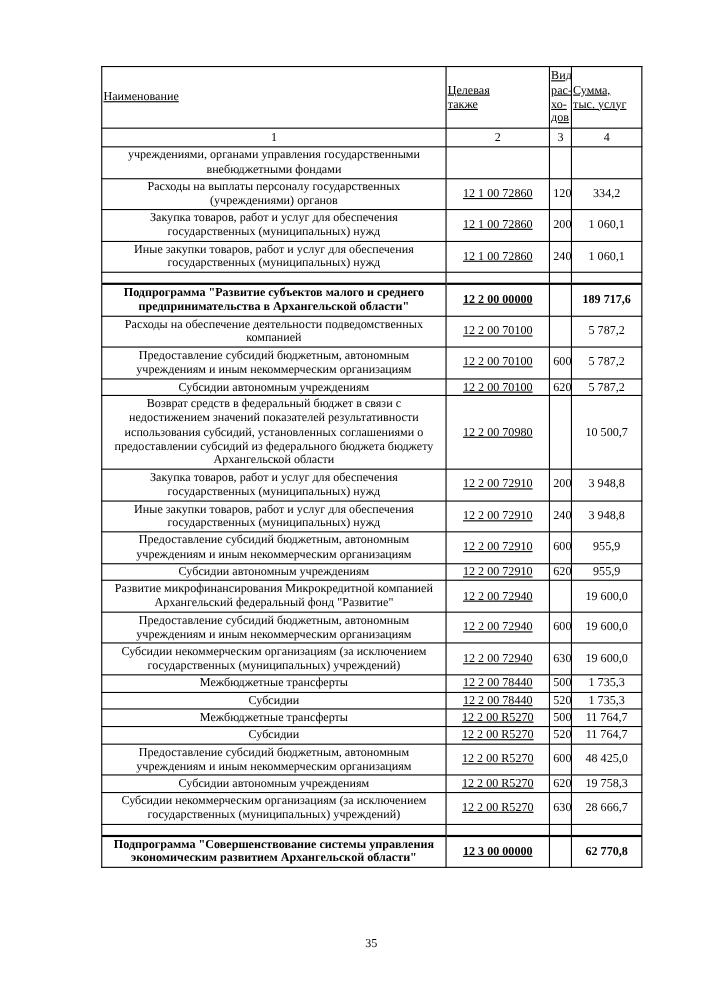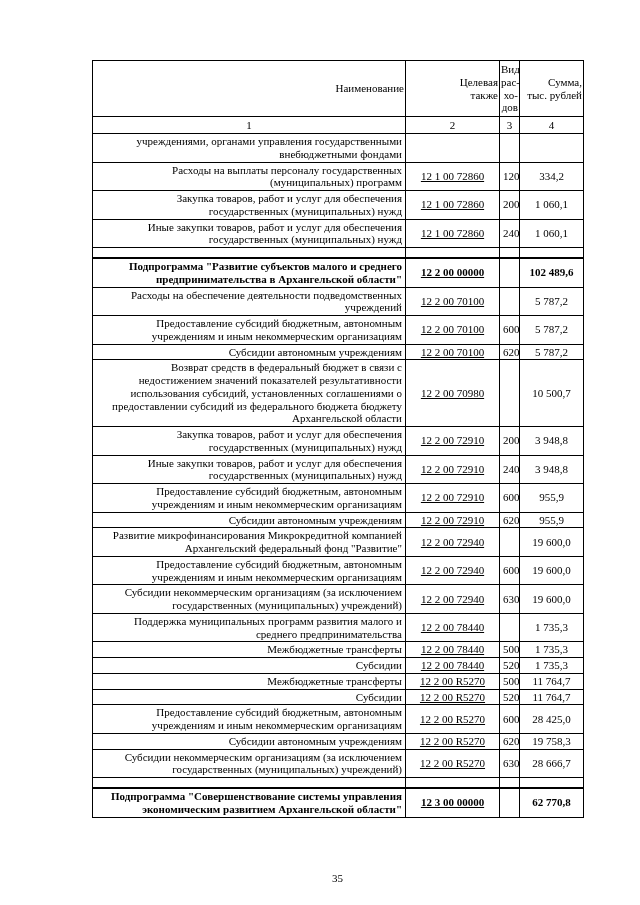--- a/index.html
+++ b/index.html
@@ -30,41 +30,42 @@
   .doc-table col.c-sum  { width: 64px; }
 
   .doc-table th, .doc-table td {
     border: 1px solid #000000;
     padding: 1px 3px;
     vertical-align: middle;
     overflow: hidden;
   }
   .doc-table th {
     font-weight: normal;
-    text-align: right;
+    text-align: left;
     white-space: pre-line;
     padding: 2px 1px;
+    text-decoration: underline;
   }
   .num-row td {
     text-align: center;
     height: 14px;
   }
-  .name-cell { text-align: right; padding: 1px 2px 1px 3px; }
+  .name-cell { text-align: center; padding: 1px 2px 1px 3px; }
   .code-cell { text-align: center; white-space: nowrap; padding: 1px 1px; text-decoration: underline; }
   .vid-cell  { text-align: right; padding: 1px 0; }
   .sum-cell  { text-align: center; white-space: nowrap; padding: 1px 4px 1px 1px; }
 
   tr.bold td { font-weight: bold; }
   tr.thick-top td { border-top: 2px solid #000000; }
   tr.spacer td { height: 9px; padding: 0; }
 
   .page-number {
     position: absolute;
     left: 92px;
-    top: 872px;
+    top: 852px;
     width: 491px;
     text-align: center;
     font-size: 11px;
   }
 </style>
 </head>
 <body>
 
 <div>
   <table class="doc-table">
@@ -77,38 +78,38 @@
     <thead>
       <tr>
         <th>Наименование</th>
         <th>Целевая
 также</th>
         <th>Вид
 рас-
 хо-
 дов</th>
         <th>Сумма,
-тыс. рублей</th>
+тыс. услуг</th>
       </tr>
       <tr class="num-row">
         <td>1</td>
         <td>2</td>
         <td>3</td>
         <td>4</td>
       </tr>
     </thead>
     <tbody id="table-body">
         <tr>
           <td class="name-cell">учреждениями, органами управления государственными внебюджетными фондами</td>
           <td class="code-cell"></td>
           <td class="vid-cell"></td>
           <td class="sum-cell"></td>
         </tr>
         <tr>
-          <td class="name-cell">Расходы на выплаты персоналу государственных (муниципальных) программ</td>
+          <td class="name-cell">Расходы на выплаты персоналу государственных (учреждениями) органов</td>
           <td class="code-cell">12 1 00 72860</td>
           <td class="vid-cell">120</td>
           <td class="sum-cell">334,2</td>
         </tr>
         <tr>
           <td class="name-cell">Закупка товаров, работ и услуг для обеспечения государственных (муниципальных) нужд</td>
           <td class="code-cell">12 1 00 72860</td>
           <td class="vid-cell">200</td>
           <td class="sum-cell">1 060,1</td>
         </tr>
@@ -121,24 +122,24 @@
         <tr class="spacer">
           <td class="name-cell"></td>
           <td class="code-cell"></td>
           <td class="vid-cell"></td>
           <td class="sum-cell"></td>
         </tr>
         <tr class="bold thick-top">
           <td class="name-cell">Подпрограмма "Развитие субъектов малого и среднего предпринимательства в Архангельской области"</td>
           <td class="code-cell">12 2 00 00000</td>
           <td class="vid-cell"></td>
-          <td class="sum-cell">102 489,6</td>
-        </tr>
-        <tr>
-          <td class="name-cell">Расходы на обеспечение деятельности подведомственных учреждений</td>
+          <td class="sum-cell">189 717,6</td>
+        </tr>
+        <tr>
+          <td class="name-cell">Расходы на обеспечение деятельности подведомственных компанией</td>
           <td class="code-cell">12 2 00 70100</td>
           <td class="vid-cell"></td>
           <td class="sum-cell">5 787,2</td>
         </tr>
         <tr>
           <td class="name-cell">Предоставление субсидий бюджетным, автономным учреждениям и иным некоммерческим организациям</td>
           <td class="code-cell">12 2 00 70100</td>
           <td class="vid-cell">600</td>
           <td class="sum-cell">5 787,2</td>
         </tr>
@@ -190,26 +191,20 @@
           <td class="vid-cell">600</td>
           <td class="sum-cell">19 600,0</td>
         </tr>
         <tr>
           <td class="name-cell">Субсидии некоммерческим организациям (за исключением государственных (муниципальных) учреждений)</td>
           <td class="code-cell">12 2 00 72940</td>
           <td class="vid-cell">630</td>
           <td class="sum-cell">19 600,0</td>
         </tr>
         <tr>
-          <td class="name-cell">Поддержка муниципальных программ развития малого и среднего предпринимательства</td>
-          <td class="code-cell">12 2 00 78440</td>
-          <td class="vid-cell"></td>
-          <td class="sum-cell">1 735,3</td>
-        </tr>
-        <tr>
           <td class="name-cell">Межбюджетные трансферты</td>
           <td class="code-cell">12 2 00 78440</td>
           <td class="vid-cell">500</td>
           <td class="sum-cell">1 735,3</td>
         </tr>
         <tr>
           <td class="name-cell">Субсидии</td>
           <td class="code-cell">12 2 00 78440</td>
           <td class="vid-cell">520</td>
           <td class="sum-cell">1 735,3</td>
@@ -223,21 +218,21 @@
         <tr>
           <td class="name-cell">Субсидии</td>
           <td class="code-cell">12 2 00 R5270</td>
           <td class="vid-cell">520</td>
           <td class="sum-cell">11 764,7</td>
         </tr>
         <tr>
           <td class="name-cell">Предоставление субсидий бюджетным, автономным учреждениям и иным некоммерческим организациям</td>
           <td class="code-cell">12 2 00 R5270</td>
           <td class="vid-cell">600</td>
-          <td class="sum-cell">28 425,0</td>
+          <td class="sum-cell">48 425,0</td>
         </tr>
         <tr>
           <td class="name-cell">Субсидии автономным учреждениям</td>
           <td class="code-cell">12 2 00 R5270</td>
           <td class="vid-cell">620</td>
           <td class="sum-cell">19 758,3</td>
         </tr>
         <tr>
           <td class="name-cell">Субсидии некоммерческим организациям (за исключением государственных (муниципальных) учреждений)</td>
           <td class="code-cell">12 2 00 R5270</td>

